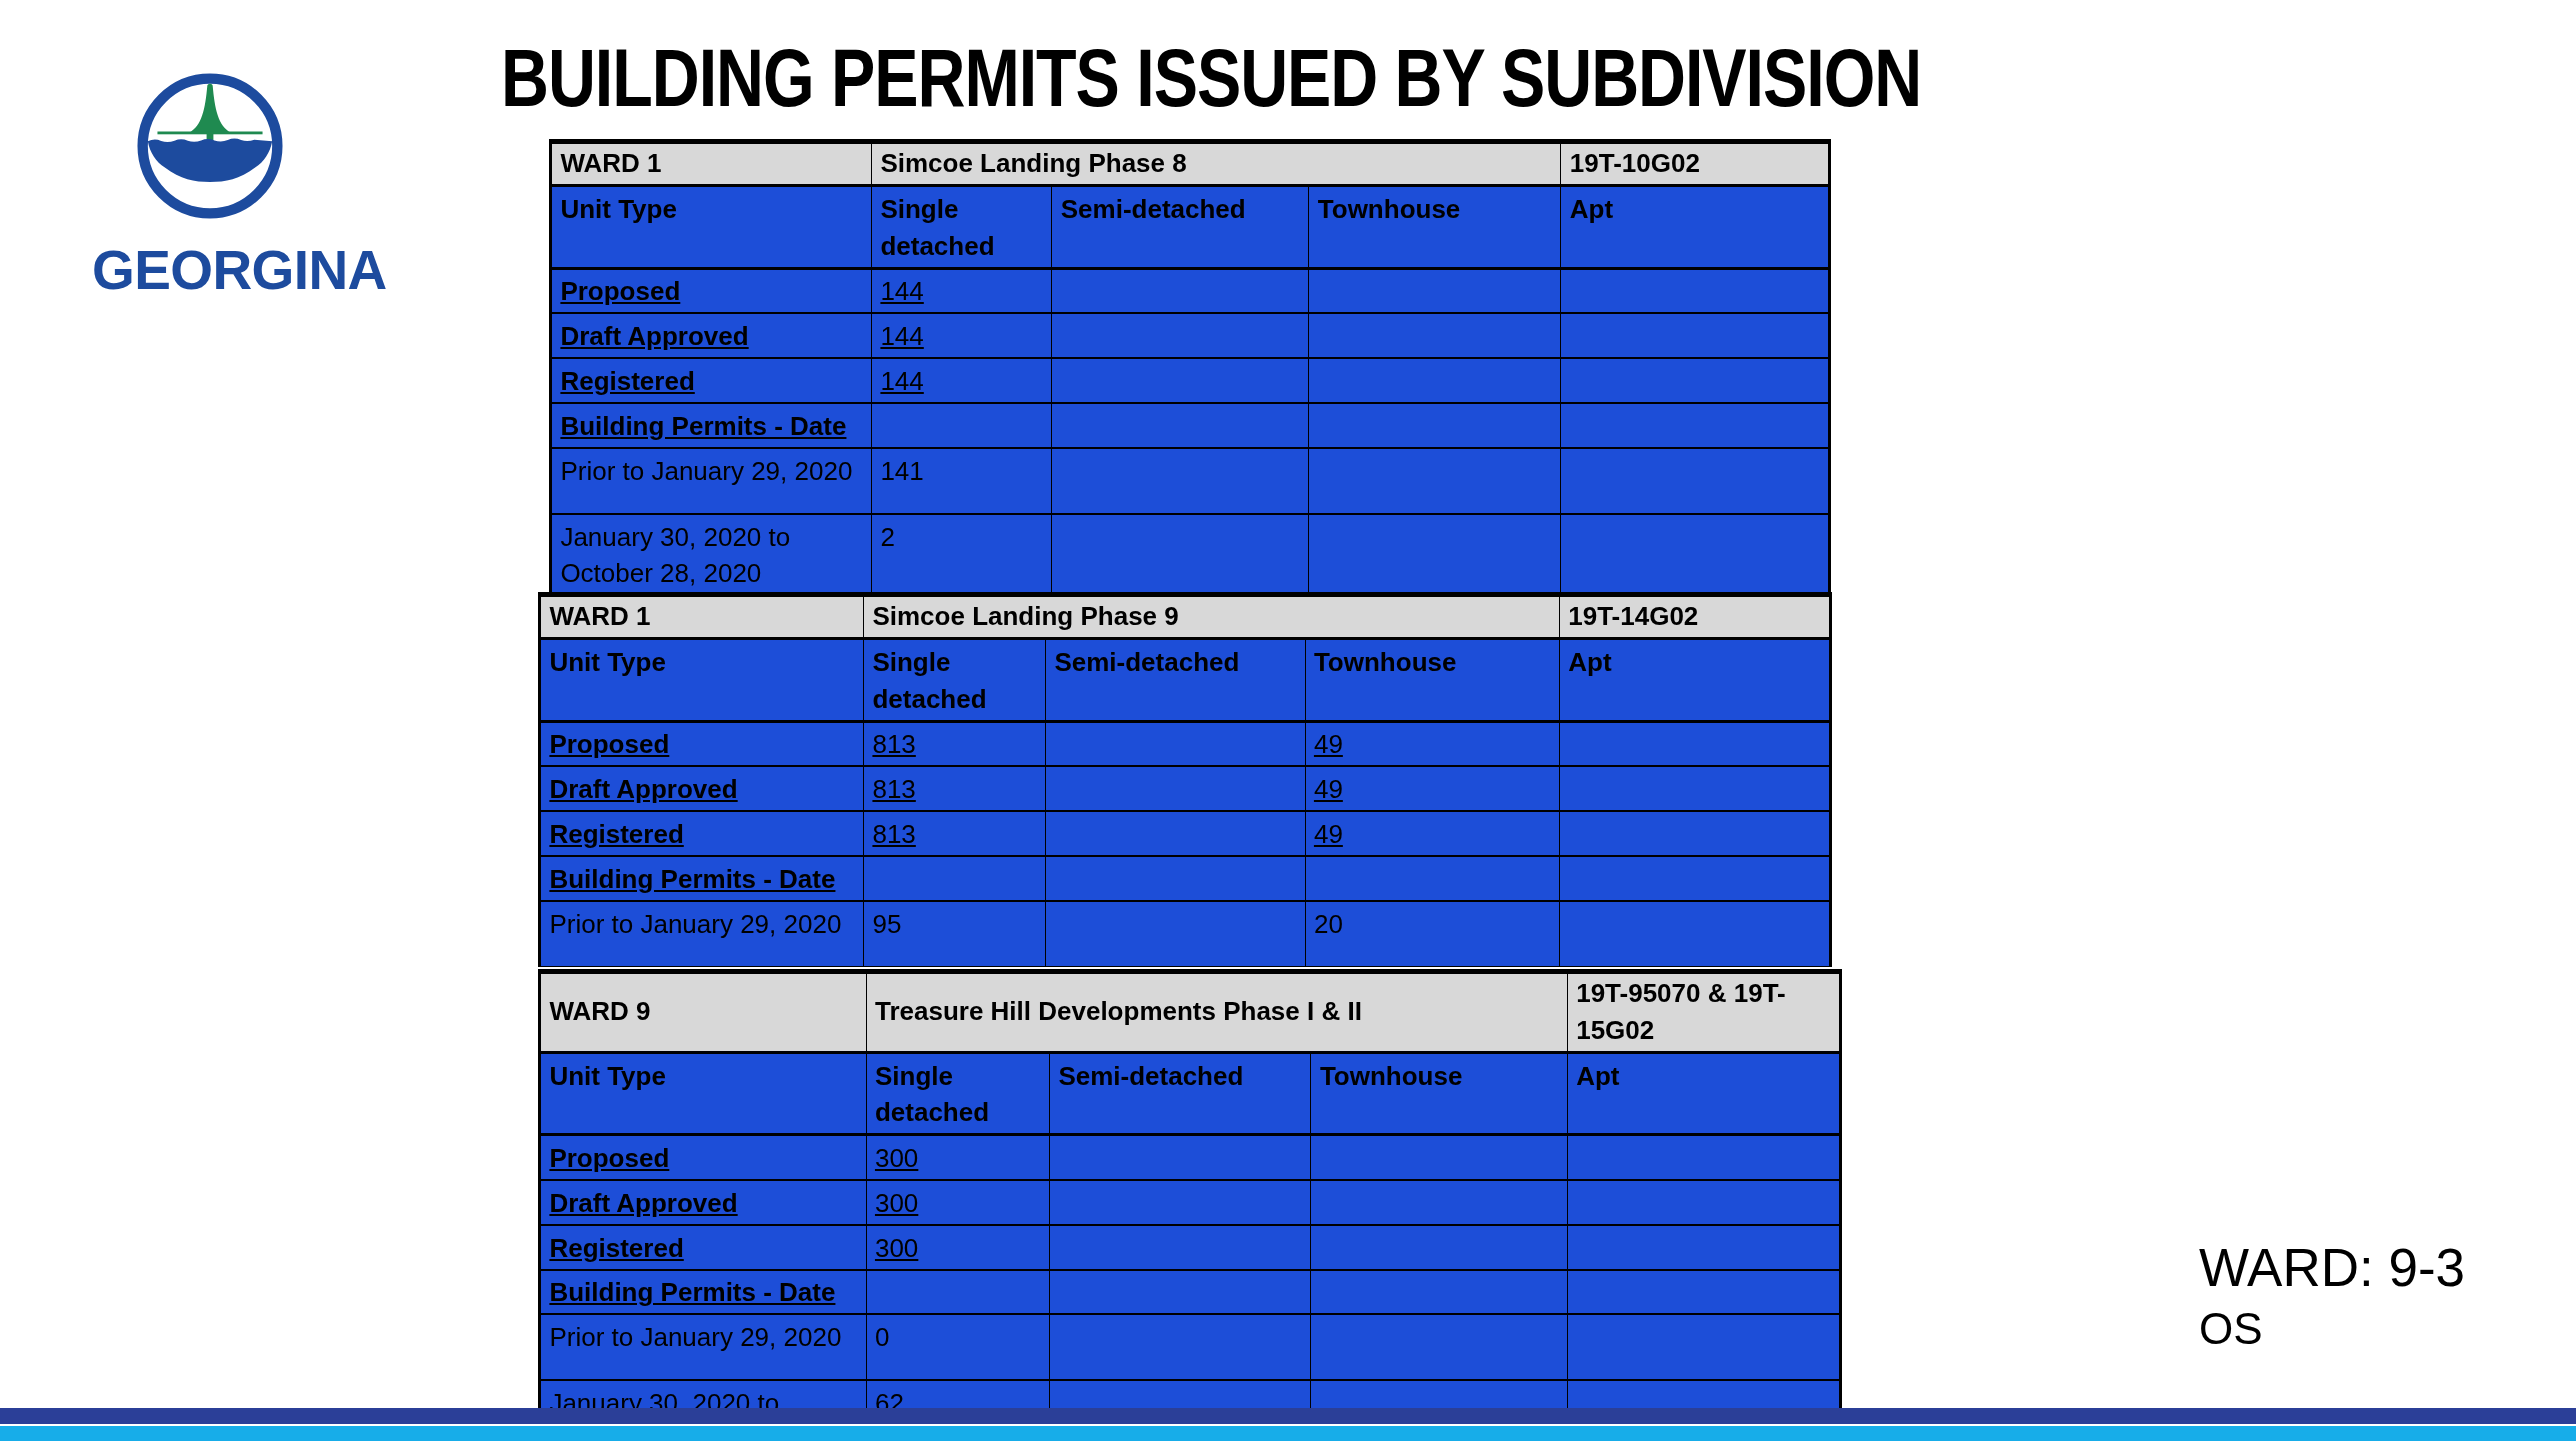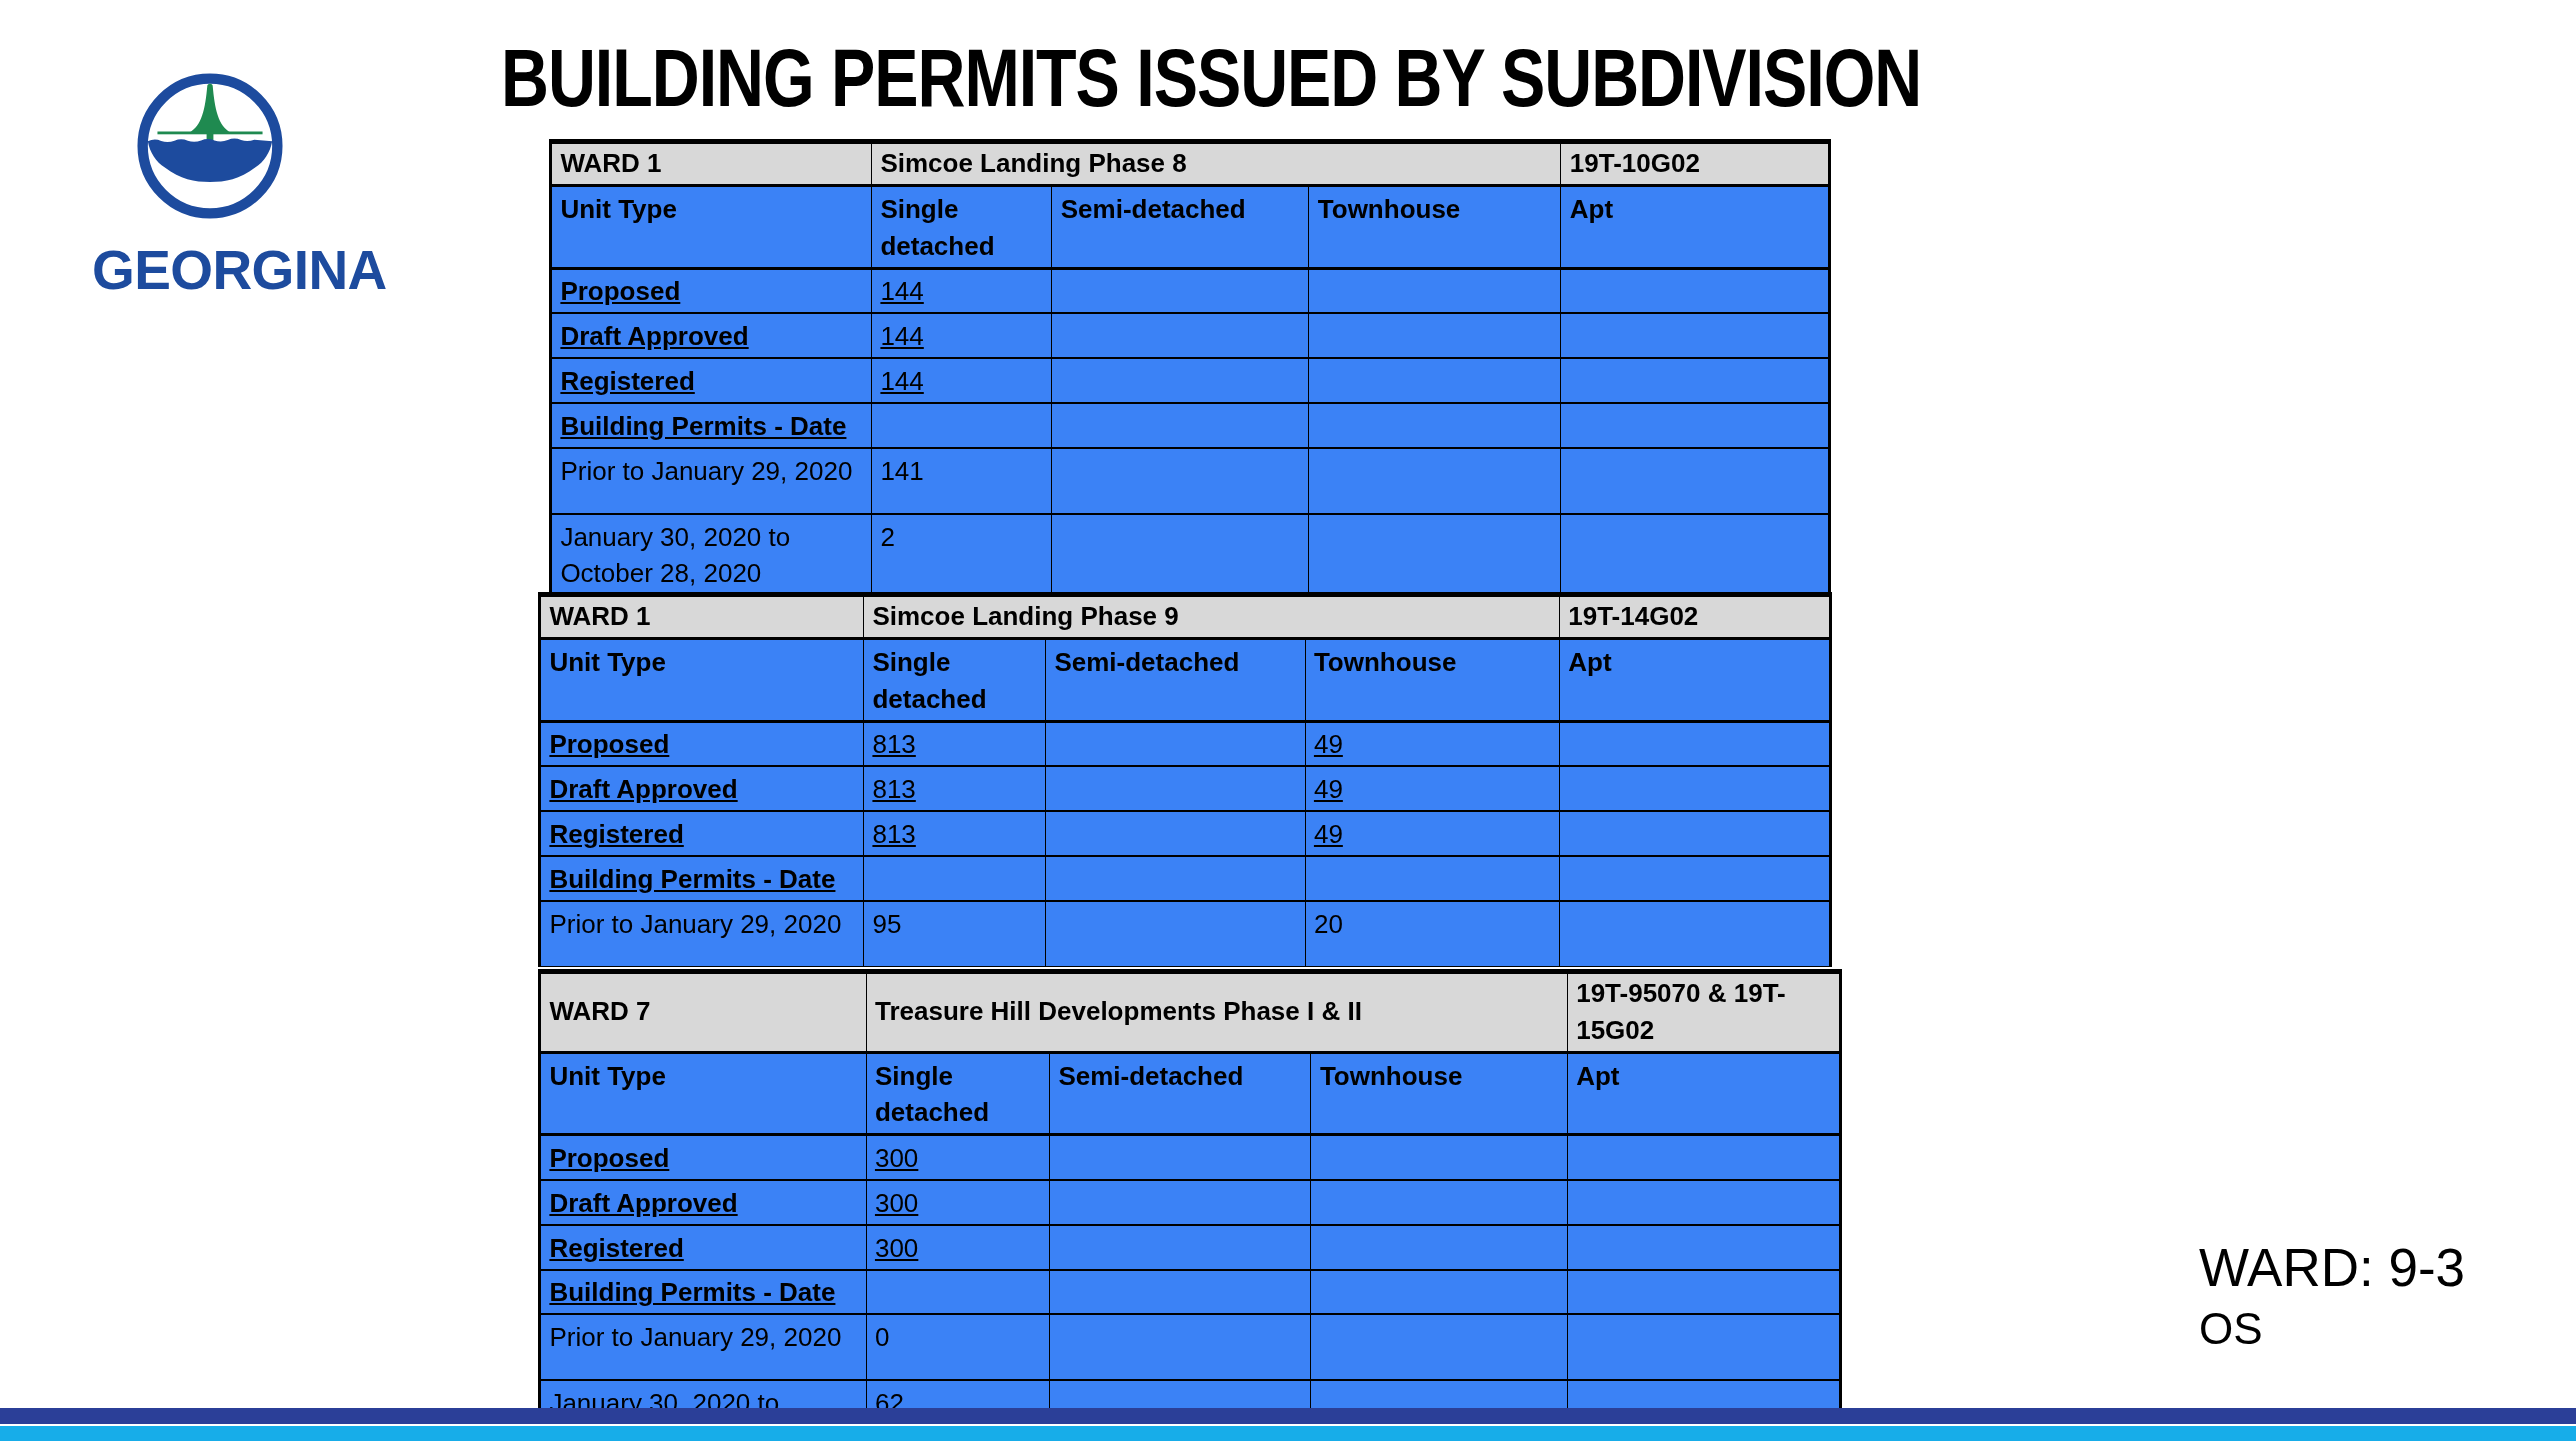--- a/index.html
+++ b/index.html
@@ -26,21 +26,21 @@
 
   
   .logo{position:absolute;left:92px;top:72px;width:236px;text-align:center;}
   .logo svg{display:block;margin:0 auto;width:148px;height:148px;}
   .logo-word{
     margin-top:18px;font-size:55px;font-weight:bold;letter-spacing:-0.6px;
     color:var(--logo-blue);
   }
 
   
-  .tbl-wrap{position:absolute;overflow:hidden;background:#3b82f6;}
+  .tbl-wrap{position:absolute;overflow:hidden;background:#1d4ed8;}
   .tbl-wrap.t1{left:549px;top:139px;width:1282px;}
   .tbl-wrap.t2{left:538px;top:592px;width:1294px;height:375px;}
   .tbl-wrap.t3{left:538px;top:969px;width:1304px;height:440px;}
 
   table.permits{
     border-collapse:collapse;table-layout:fixed;width:100%;
     border:3.9px solid var(--ink);border-top:5.2px solid var(--ink);
   }
   table.permits col.c0{width:25.1%;}
   table.permits col.c1{width:14.1%;}
@@ -234,21 +234,21 @@
   <table class="permits">
     <colgroup>
         <col class="c0">
         <col class="c1">
         <col class="c2">
         <col class="c3">
         <col class="c4">
       </colgroup>
     <tbody>
         <tr class="rh-head">
-      <td>WARD 7</td>
+      <td>WARD 9</td>
       <td colspan="3">Treasure Hill Developments Phase I &amp; II</td>
       <td>19T-95070 &amp; 19T-15G02</td>
     </tr>
     <tr class="rh-unit">
       <td>Unit Type</td>
       <td>Single detached</td>
       <td>Semi-detached</td>
       <td>Townhouse</td>
       <td>Apt</td>
     </tr>

